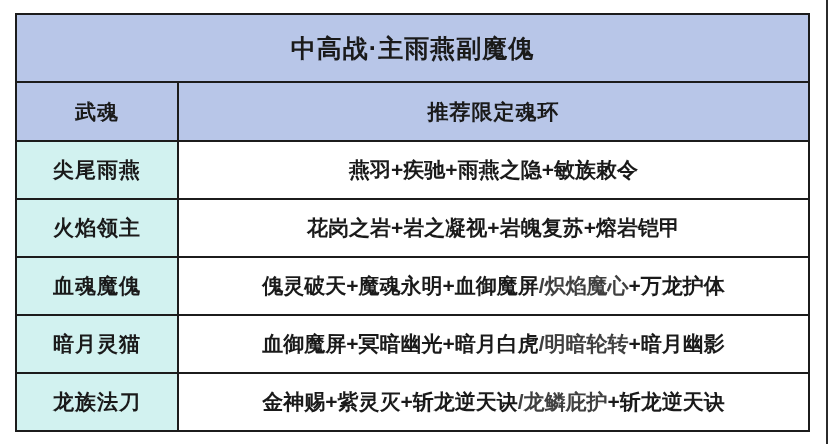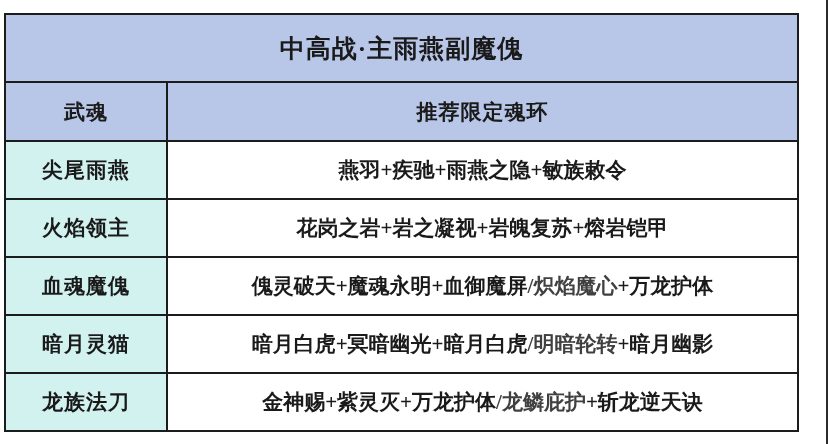--- a/index.html
+++ b/index.html
@@ -29,27 +29,26 @@
     position: absolute;
     left: 826px;
     top: 0;
     width: 2px;
     height: 444px;
     background: #2b2b2b;
   }
 
   #soul-ring-table {
     position: absolute;
-    left: 4px;
+    left: 15px;
     top: 13px;
     width: 793px;
     border-collapse: collapse;
     table-layout: fixed;
     background: #ffffff;
-    font-family: Liberation Serif, serif;
   }
 
   #soul-ring-table td {
     border: 2px solid #1c1c1c;
     padding: 0;
     text-align: center;
     vertical-align: middle;
     color: #1a1a1a;
   }
 
@@ -140,27 +139,27 @@
       <tr>
         <td class="soul-name-cell">血魂魔傀</td>
         <td class="rings-cell">
           <span>傀灵破天+魔魂永明+血御魔屏</span><span class="ring-alt">/炽焰魔心</span><span>+万龙护体</span>
         </td>
       </tr>
 
       <tr>
         <td class="soul-name-cell">暗月灵猫</td>
         <td class="rings-cell">
-          <span>暗月白虎+冥暗幽光+暗月白虎</span><span class="ring-alt">/明暗轮转</span><span>+暗月幽影</span>
+          <span>血御魔屏+冥暗幽光+暗月白虎</span><span class="ring-alt">/明暗轮转</span><span>+暗月幽影</span>
         </td>
       </tr>
 
       <tr>
         <td class="soul-name-cell">龙族法刀</td>
         <td class="rings-cell">
-          <span>金神赐+紫灵灭+万龙护体</span><span class="ring-alt">/龙鳞庇护</span><span>+斩龙逆天诀</span>
+          <span>金神赐+紫灵灭+斩龙逆天诀</span><span class="ring-alt">/龙鳞庇护</span><span>+斩龙逆天诀</span>
         </td>
       </tr>
 
     </tbody>
   </table>
 
 </div>
 
 </body></html>

